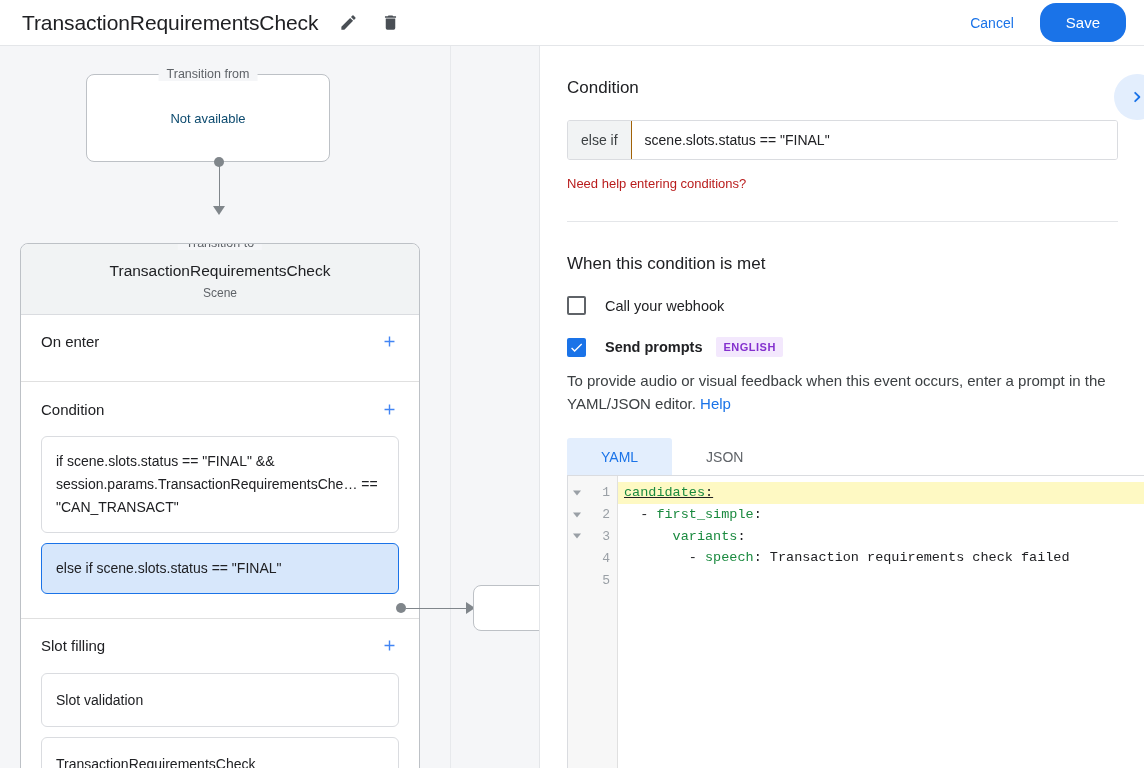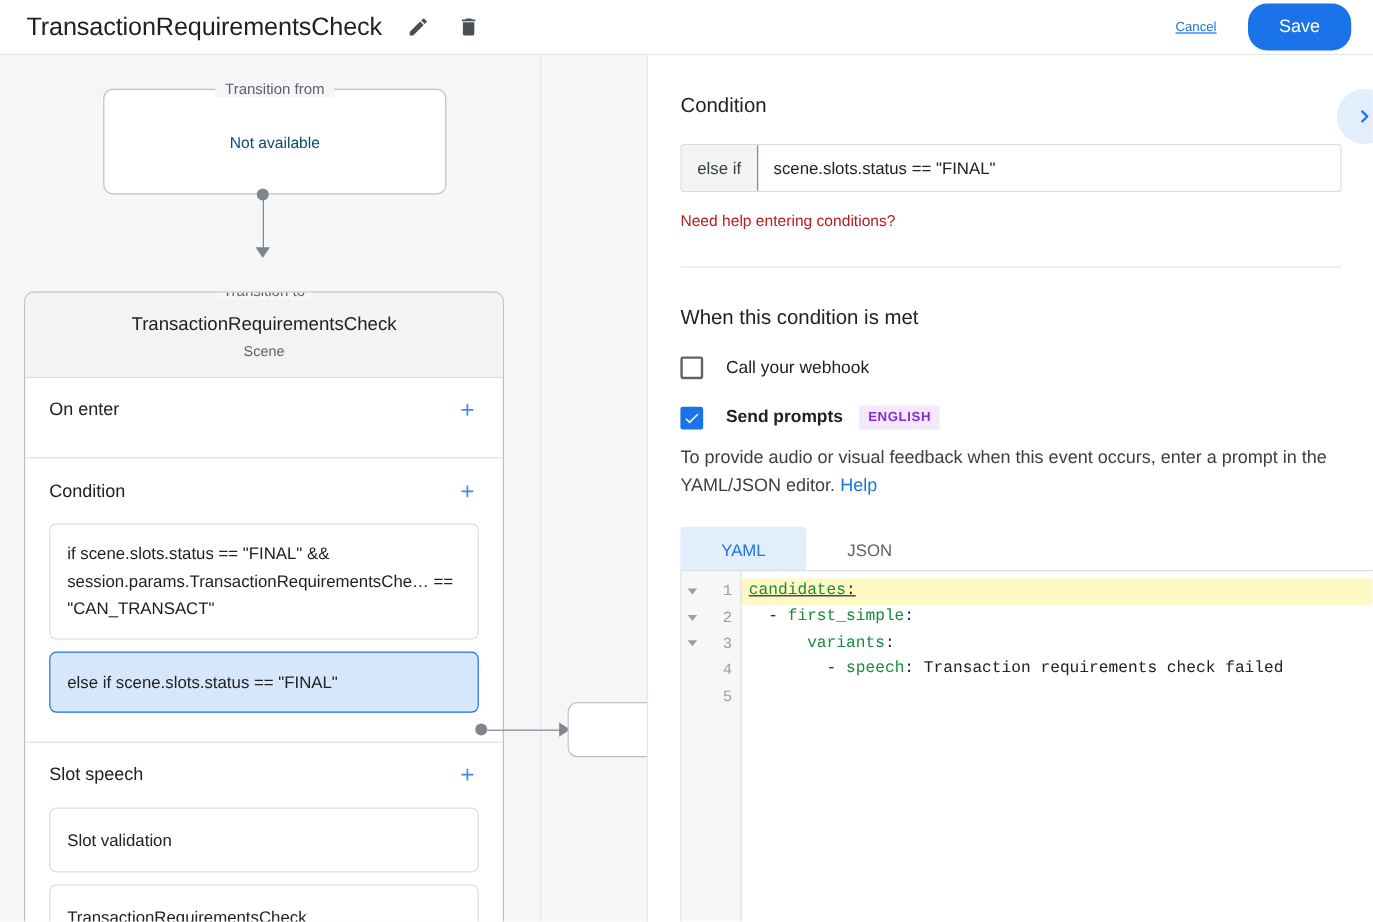--- a/index.html
+++ b/index.html
@@ -28,23 +28,23 @@
     display: flex; align-items: center; justify-content: center;
     cursor: pointer;
   }
   .hdr-icon svg { display: block; }
   .hdr-right {
     margin-left: auto; display: flex; align-items: center; gap: 12px;
     margin-right: 18px;
   }
   .btn-cancel {
     background: none; border: none;
-    color: #1a73e8; font-size: 11px; font-weight: 500;
+    color: #1a73e8; font-size: 14px; font-weight: 500;
     font-family: "Liberation Sans", sans-serif;
-    padding: 9px 14px; border-radius: 4px; cursor: pointer; text-decoration: underline;
+    padding: 9px 14px; border-radius: 4px; cursor: pointer;
   }
   .btn-save {
     background: #1a73e8; border: none; color: #ffffff;
     font-size: 15px; font-weight: 500;
     font-family: "Liberation Sans", sans-serif;
     padding: 11px 26px; border-radius: 16px; cursor: pointer;
   }
 
   
   .canvas {
@@ -65,21 +65,21 @@
   .fs-legend {
     position: absolute; top: -8px; left: 50%;
     transform: translateX(-50%);
     background: #f5f6f8;
     padding: 0 8px;
     font-size: 12.5px; color: #5f6368;
     white-space: nowrap;
   }
 
   #card-from {
-    left: 86px; top: 28px; width: 286px; height: 88px;
+    left: 86px; top: 28px; width: 244px; height: 88px;
   }
   #card-from .body {
     display: flex; align-items: center; justify-content: center;
     height: 100%; font-size: 13px; color: #0c4a6e;
   }
 
   
   .conn-dot {
     position: absolute; width: 10px; height: 10px;
     border-radius: 50%; background: #80868b;
@@ -364,21 +364,21 @@
             <path d="M19 13h-6v6h-2v-6H5v-2h6V5h2v6h6v2z"></path>
           </svg>
         </span>
       </div>
       <div class="item-box tall">if scene.slots.status == "FINAL" &amp;&amp; session.params.TransactionRequirementsChe… == "CAN_TRANSACT"</div>
       <div class="item-box selected">else if scene.slots.status == "FINAL"</div>
     </div>
 
     <div class="sect">
       <div class="sect-head">
-        <span class="sect-title">Slot speech</span>
+        <span class="sect-title">Slot filling</span>
         <span class="plus">
           <svg width="17" height="17" viewBox="0 0 24 24" fill="#4285f4">
             <path d="M19 13h-6v6h-2v-6H5v-2h6V5h2v6h6v2z"></path>
           </svg>
         </span>
       </div>
       <div class="item-box" style="padding:15px 14px;">Slot validation</div>
       <div class="item-box" style="padding:15px 14px;">TransactionRequirementsCheck</div>
     </div>
   </div>

